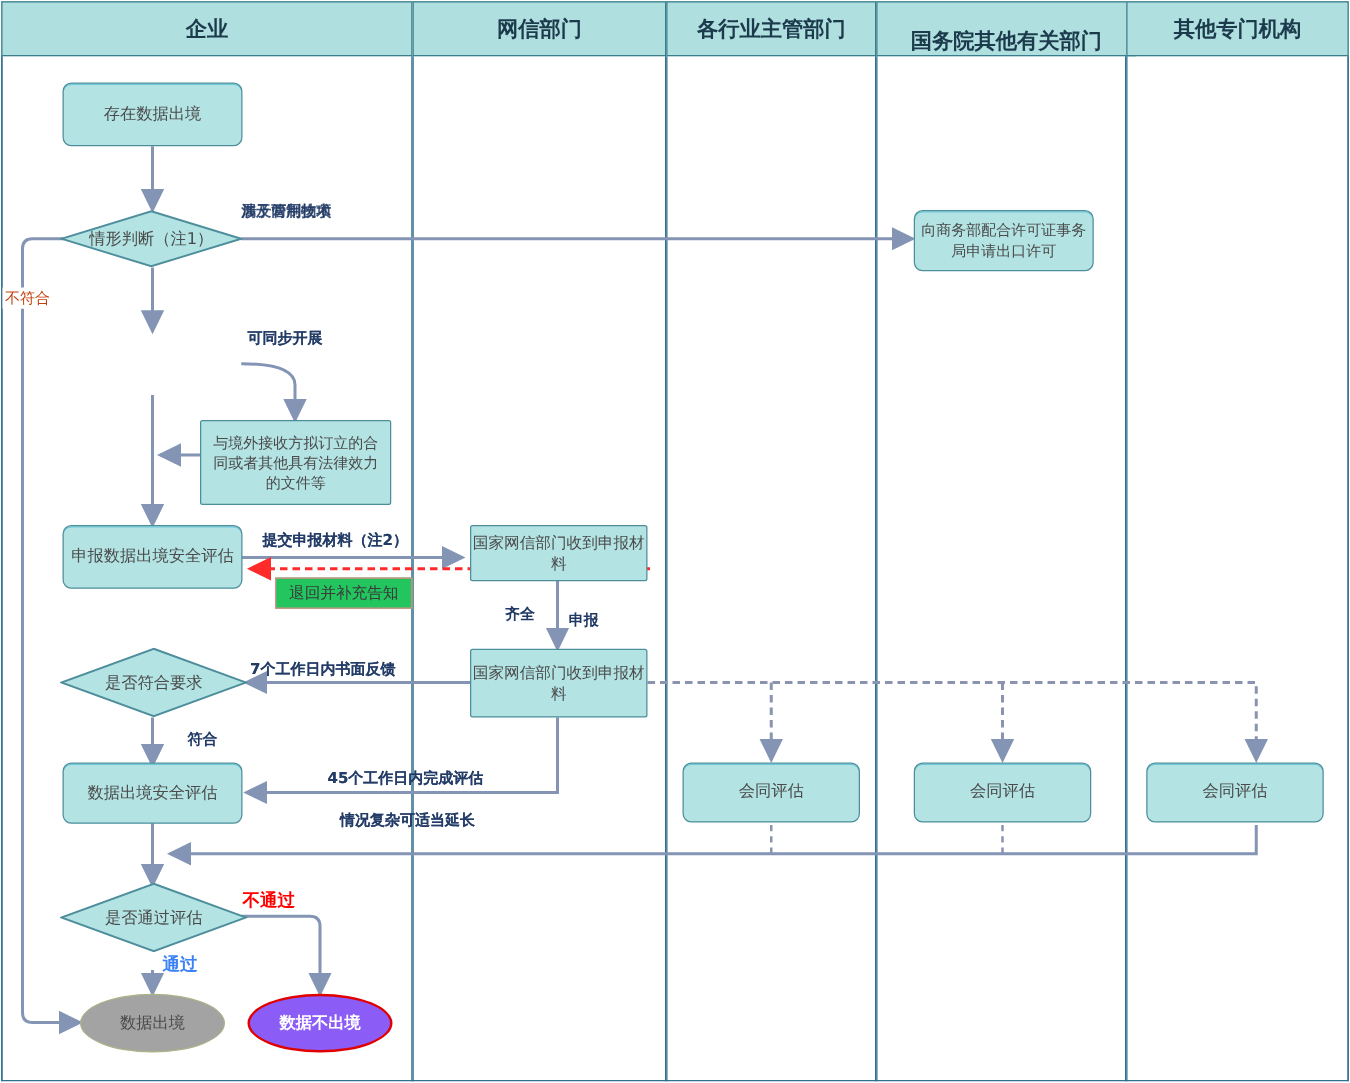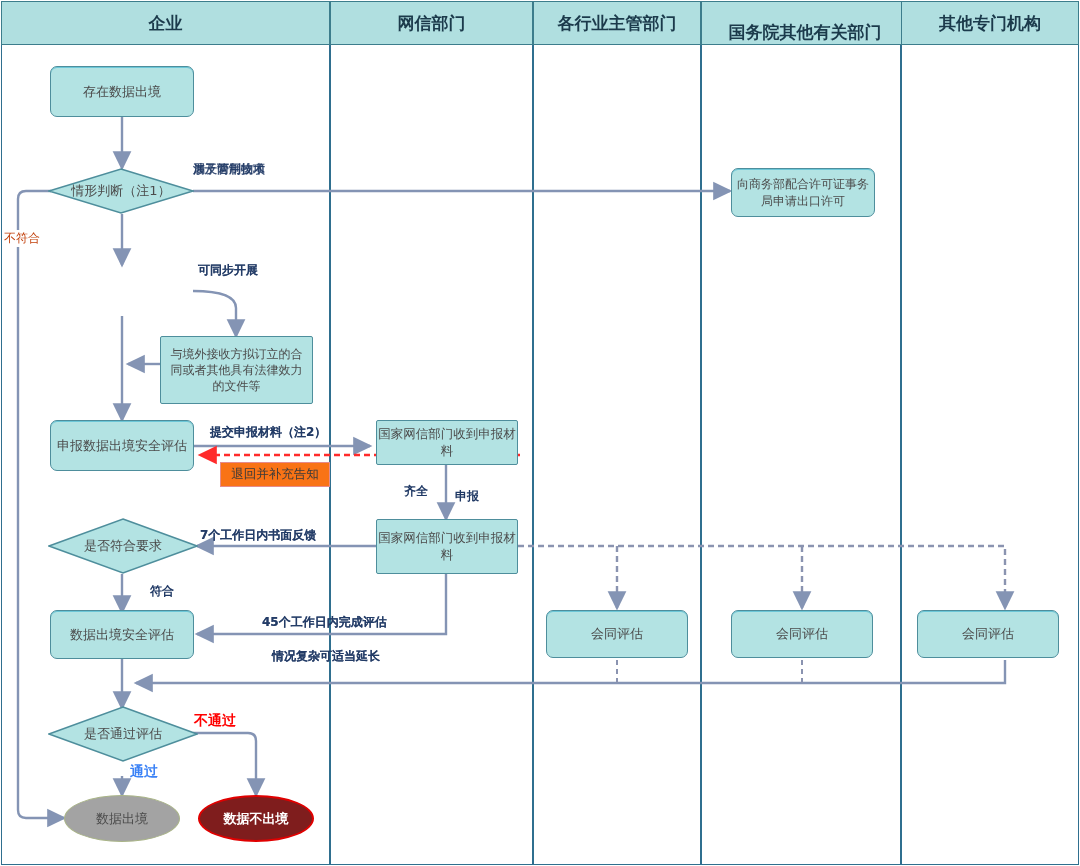--- a/index.html
+++ b/index.html
@@ -12,26 +12,26 @@
   .outer-frame{position:absolute;box-sizing:border-box;border:1px solid #2f6f8f;}
   .node{position:absolute;box-sizing:border-box;display:flex;align-items:center;justify-content:center;
     text-align:center;font-size:13px;color:#4b4b4b;line-height:1.35;}
   .proc{background:#b3e3e3;border:1.5px solid #4e8e9c;border-radius:7px;box-shadow:0 1px 0 #6bc7d8 inset;}
   .proc-sq{background:#b3e3e3;border:1.5px solid #4e8e9c;border-radius:2px;}
   .diamond-wrap{position:absolute;}
   .diamond{position:absolute;left:0;top:0;width:100%;height:100%;}
   .diamond-label{position:absolute;left:0;top:0;width:100%;height:100%;display:flex;
     align-items:center;justify-content:center;font-size:13px;color:#4b4b4b;}
   .oval-green{background:#a3a3a3;border:1.5px solid #a9b487;border-radius:50%;color:#4b4b4b;}
-  .oval-red{background:#7f1d1d;border:2.5px solid #e00000;border-radius:50%;color:#ffffff;font-weight:bold;}
+  .oval-red{background:#8b5cf6;border:2.5px solid #e00000;border-radius:50%;color:#ffffff;font-weight:bold;}
   .edge-label{position:absolute;font-size:12px;color:#1f3864;font-weight:bold;white-space:nowrap;}
   .edge-label.plain{font-weight:normal;color:#c2410c;background:#fff;padding:0 2px;}
   .edge-label.red{color:#ff0000;}
   .edge-label.green{color:#3b82f6;}
-  .pink-note{position:absolute;box-sizing:border-box;background:#f97316;border:1px solid #e58b8b;
+  .pink-note{position:absolute;box-sizing:border-box;background:#22c55e;border:1px solid #e58b8b;
     font-size:12.5px;color:#3a3a3a;display:flex;align-items:center;justify-content:center;}
   .ghost{position:absolute;left:0;top:0;opacity:.85;}
 </style>
 </head>
 <body>
 
 <div id="stage">
 
   <div class="outer-frame" style="left:1px;top:1px;width:1078px;height:864px;"></div>
 

